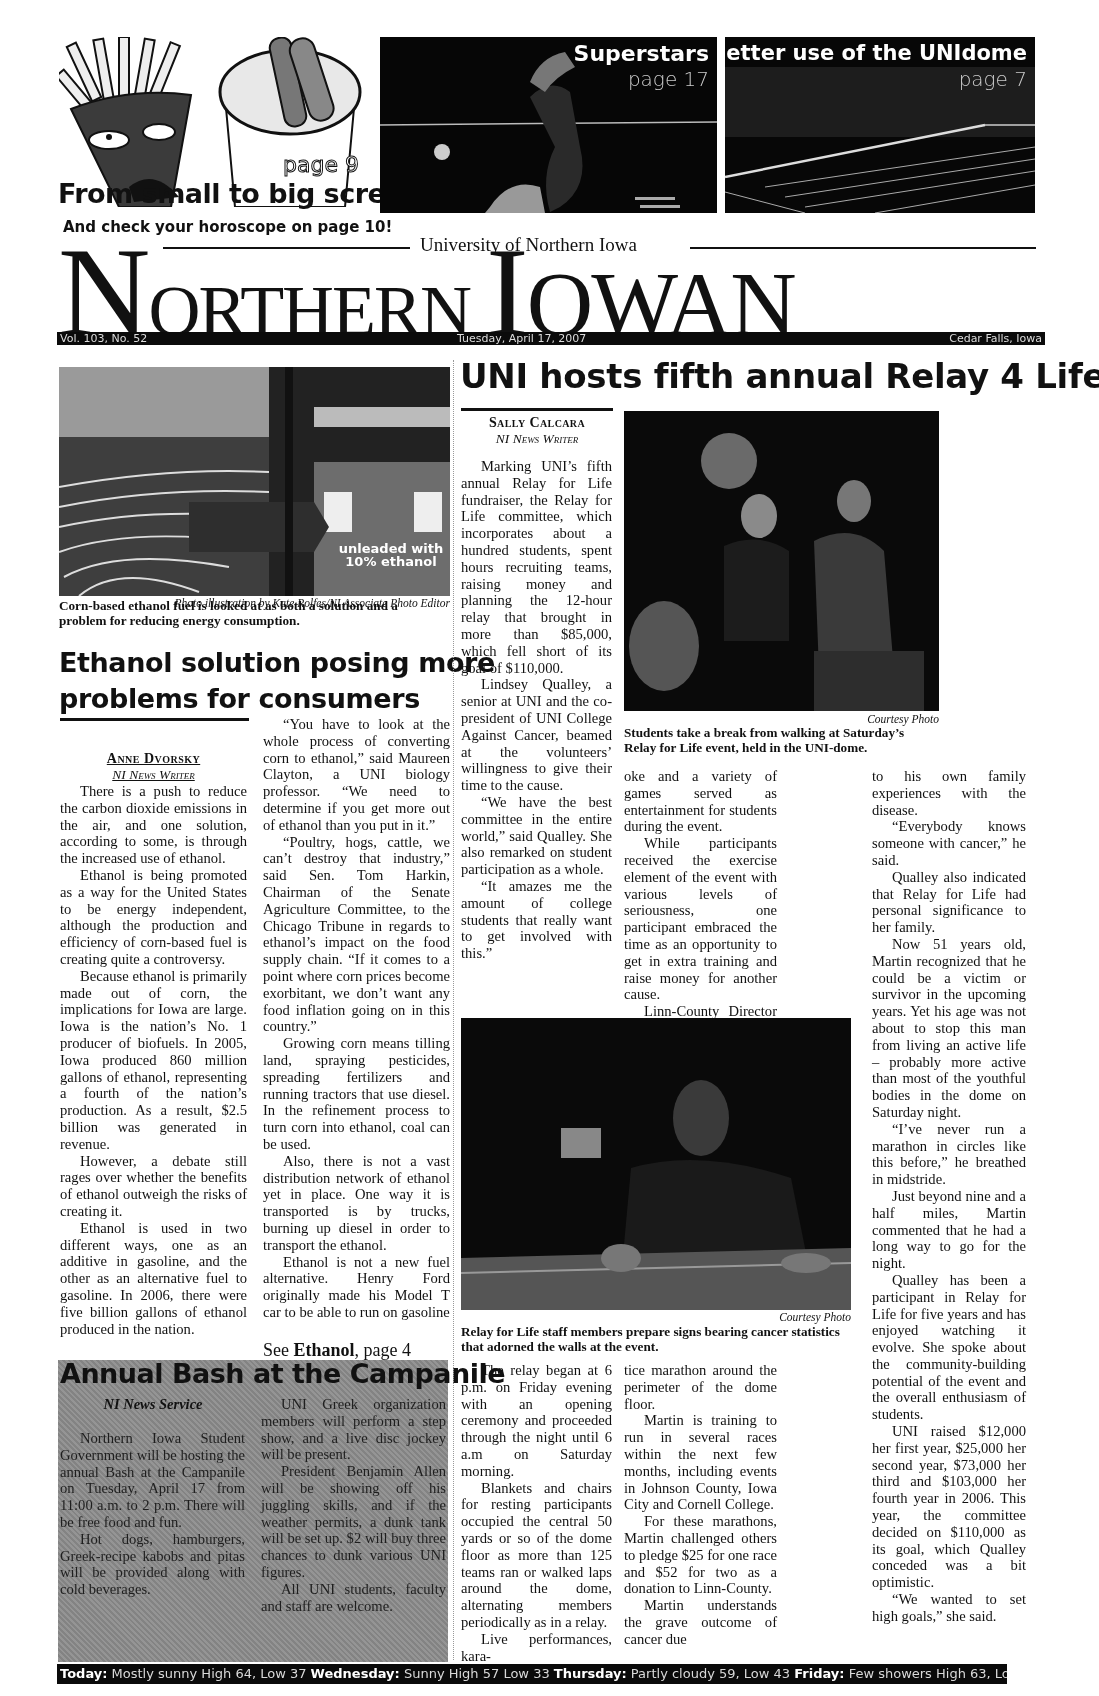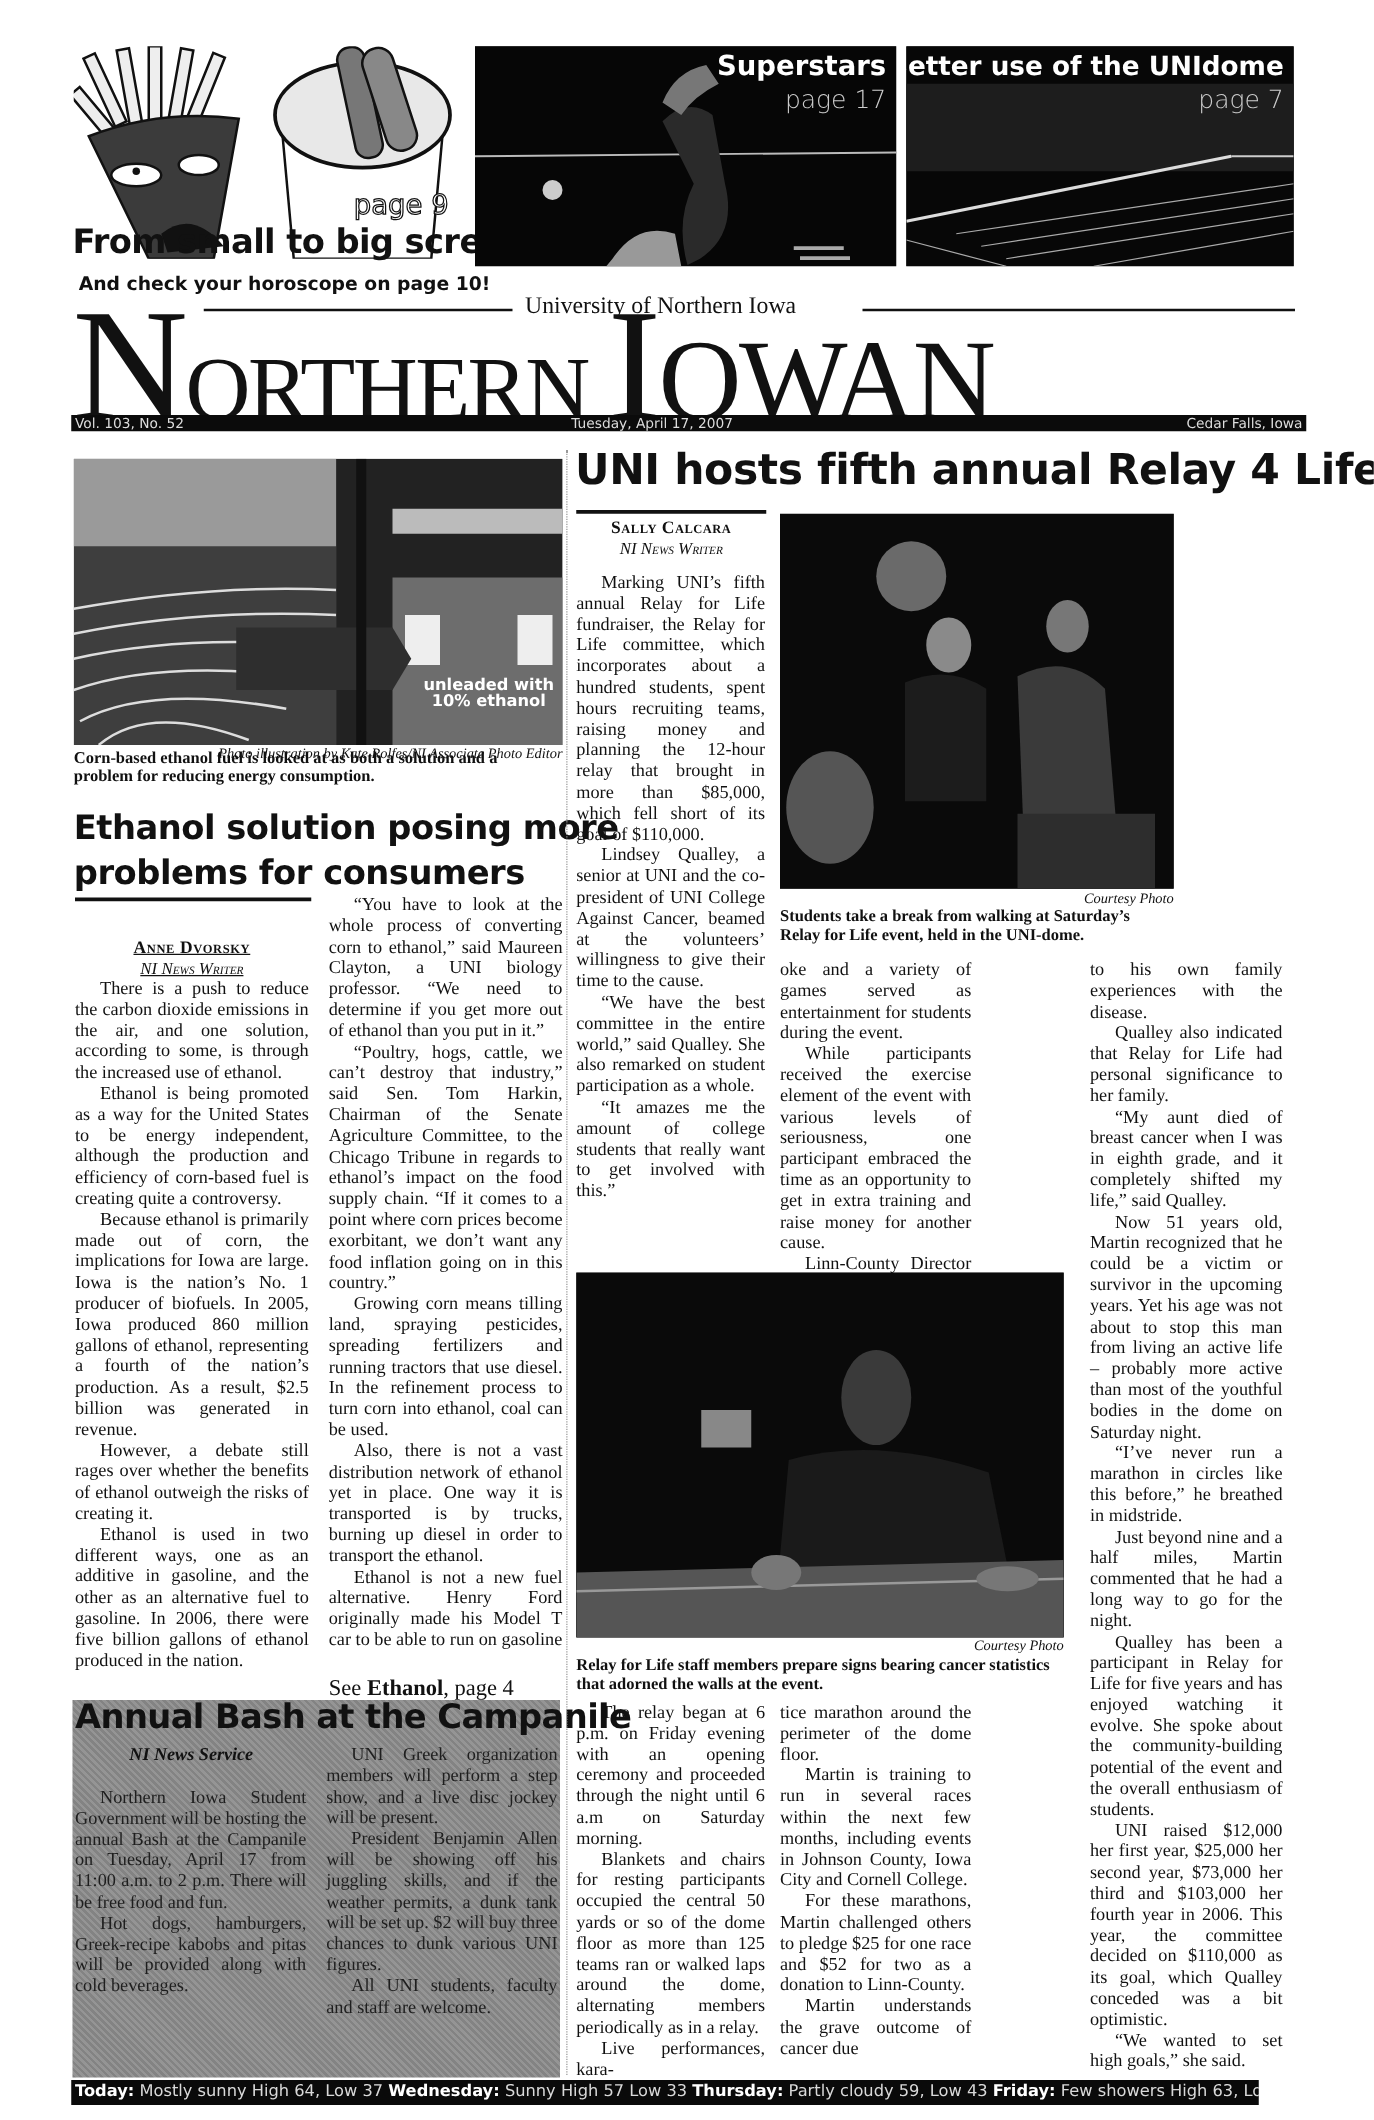--- a/index.html
+++ b/index.html
@@ -233,22 +233,22 @@
 </div>
 <div class="col serif" style="left:624px;top:1362px;width:153px;">
   <p class="noind">tice marathon around the perimeter of the dome floor.</p>
   <p>Martin is training to run in several races within the next few months, including events in Johnson County, Iowa City and Cornell College.</p>
   <p>For these marathons, Martin challenged others to pledge $25 for one race and $52 for two as a donation to Linn-County.</p>
   <p>Martin understands the grave outcome of cancer due</p>
 </div>
 
 <div class="col serif" style="left:872px;top:768px;width:154px;">
   <p class="noind">to his own family experiences with the disease.</p>
+  <p>“Everybody knows someone with cancer,” he said.</p>
   <p>Qualley also indicated that Relay for Life had personal significance to her family.</p>
-  <p>“My aunt died of breast cancer when I was in eighth grade, and it completely shifted my life,” said Qualley.</p>
   <p>Now 51 years old, Martin recognized that he could be a victim or survivor in the upcoming years. Yet his age was not about to stop this man from living an active life – probably more active than most of the youthful bodies in the dome on Saturday night.</p>
   <p>“I’ve never run a marathon in circles like this before,” he breathed in midstride.</p>
   <p>Just beyond nine and a half miles, Martin commented that he had a long way to go for the night.</p>
   <p>Qualley has been a participant in Relay for Life for five years and has enjoyed watching it evolve. She spoke about the community-building potential of the event and the overall enthusiasm of students.</p>
   <p>UNI raised $12,000 her first year, $25,000 her second year, $73,000 her third and $103,000 her fourth year in 2006. This year, the committee decided on $110,000 as its goal, which Qualley conceded was a bit optimistic.</p>
   <p>“We wanted to set high goals,” she said.</p>
 </div>
 
 <div class="abs sans weather">
   <span style="padding-left:3px;"><b>Today:</b> <span>Mostly sunny High 64, Low 37</span></span>

